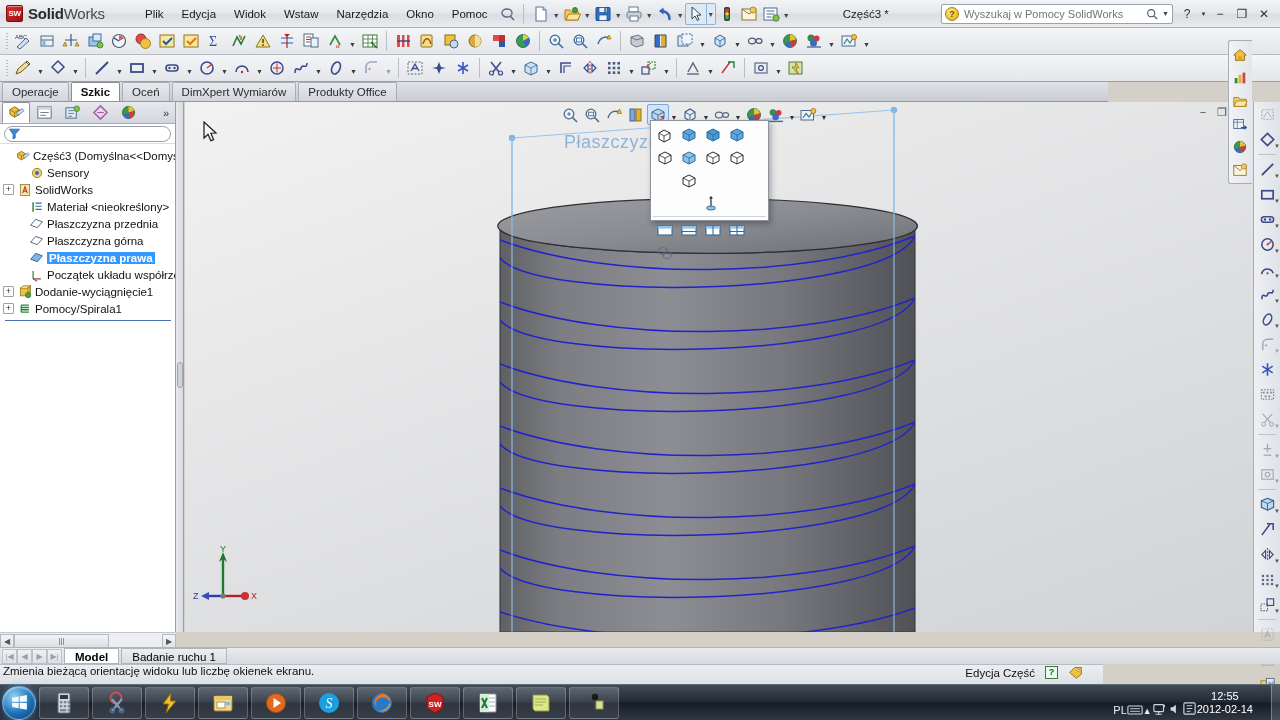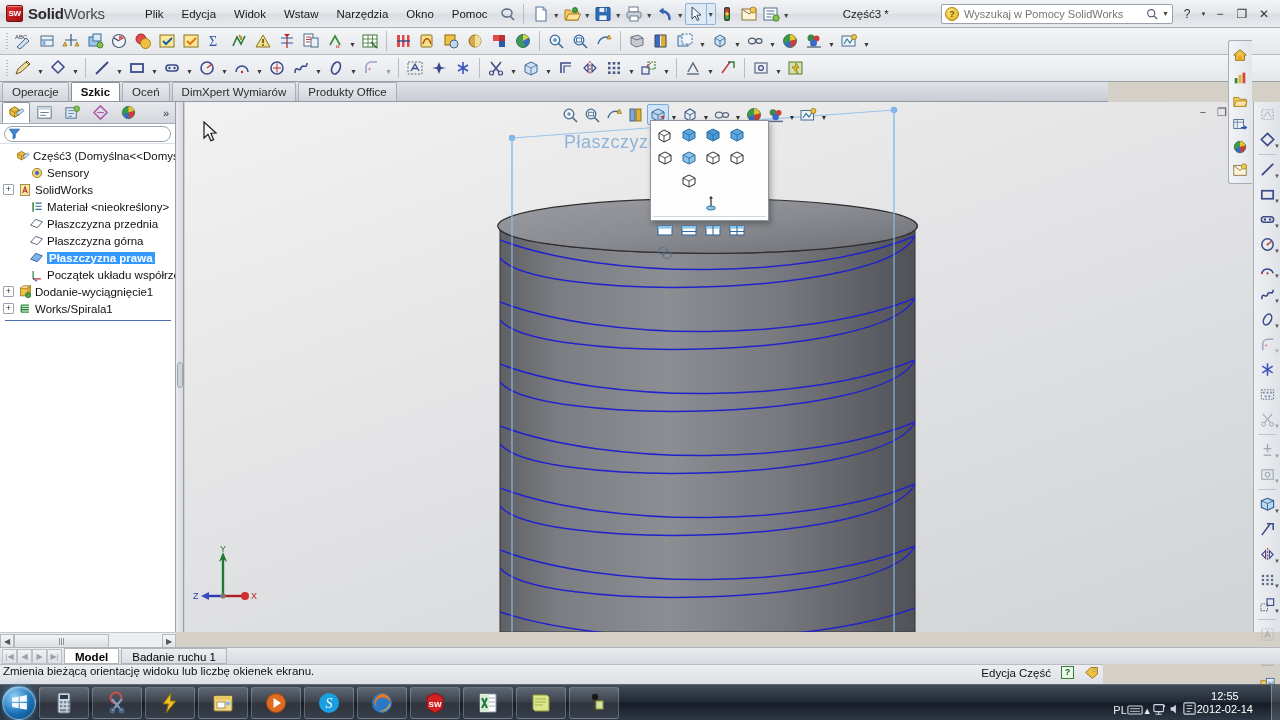--- a/index.html
+++ b/index.html
@@ -219,21 +219,21 @@
           background:linear-gradient(to bottom,#eceef1,#dadde2); border:1px solid #b0b5bc;
           margin-left:2px; }
   .dtab.active { background:#fff; font-weight:bold; }
 
   .statusbar {
     position:absolute; left:0; bottom:36px; width:1103px; height:20px;
     background:linear-gradient(to bottom,#eceef1,#dde0e5);
     border-top:1px solid #b7bcc3;
     display:flex; align-items:flex-start; font-size:11.5px; color:#111; padding-left:3px;
   }
-  .sb-right { margin-left:auto; display:flex; align-items:center; gap:10px; padding-right:4px;}
+  .sb-right { margin-left:auto; display:flex; align-items:center; gap:10px; padding-right:20px;}
   .sb-help { width:13px;height:13px; background:#e8fae8; border:1px solid #3a7a3a;
              color:#1d5c1d; font-size:9px; font-weight:bold; text-align:center; line-height:11px;}
 
   
   .taskbar {
     position:absolute; left:0; bottom:0; width:1280px; height:36px;
     background:linear-gradient(to bottom,rgba(58,70,85,.96) 0%,rgba(28,36,48,.97) 48%,rgba(18,24,34,.98) 52%,rgba(40,50,64,.96) 100%);
     border-top:1px solid rgba(255,255,255,.25);
     display:flex; align-items:center;
   }
@@ -927,21 +927,21 @@
       </div>
 
       <div class="trow" style="padding-left:0">
         <span class="texp box">+</span>
         <span class="tico" style="margin-left:2px">
           <svg width="14" height="14" viewBox="0 0 18 18">
               <path d="M4 4 h10 M4 7 h10 M4 10 h10 M4 13 h10" stroke="#2a8a3a" stroke-width="1.8"></path>
               <path d="M4 4 v9" stroke="#1f5f1f" stroke-width="1.2"></path>
             </svg>
         </span>
-        <span class="tlabel">Works/Spirala1</span>
+        <span class="tlabel">Pomocy/Spirala1</span>
       </div>
       <div class="tree-divider"></div>
     </div>
   </div>
 
   <div class="panel-splitter">
     <div class="splitter-grip"></div>
   </div>
 
   <div class="viewport">

